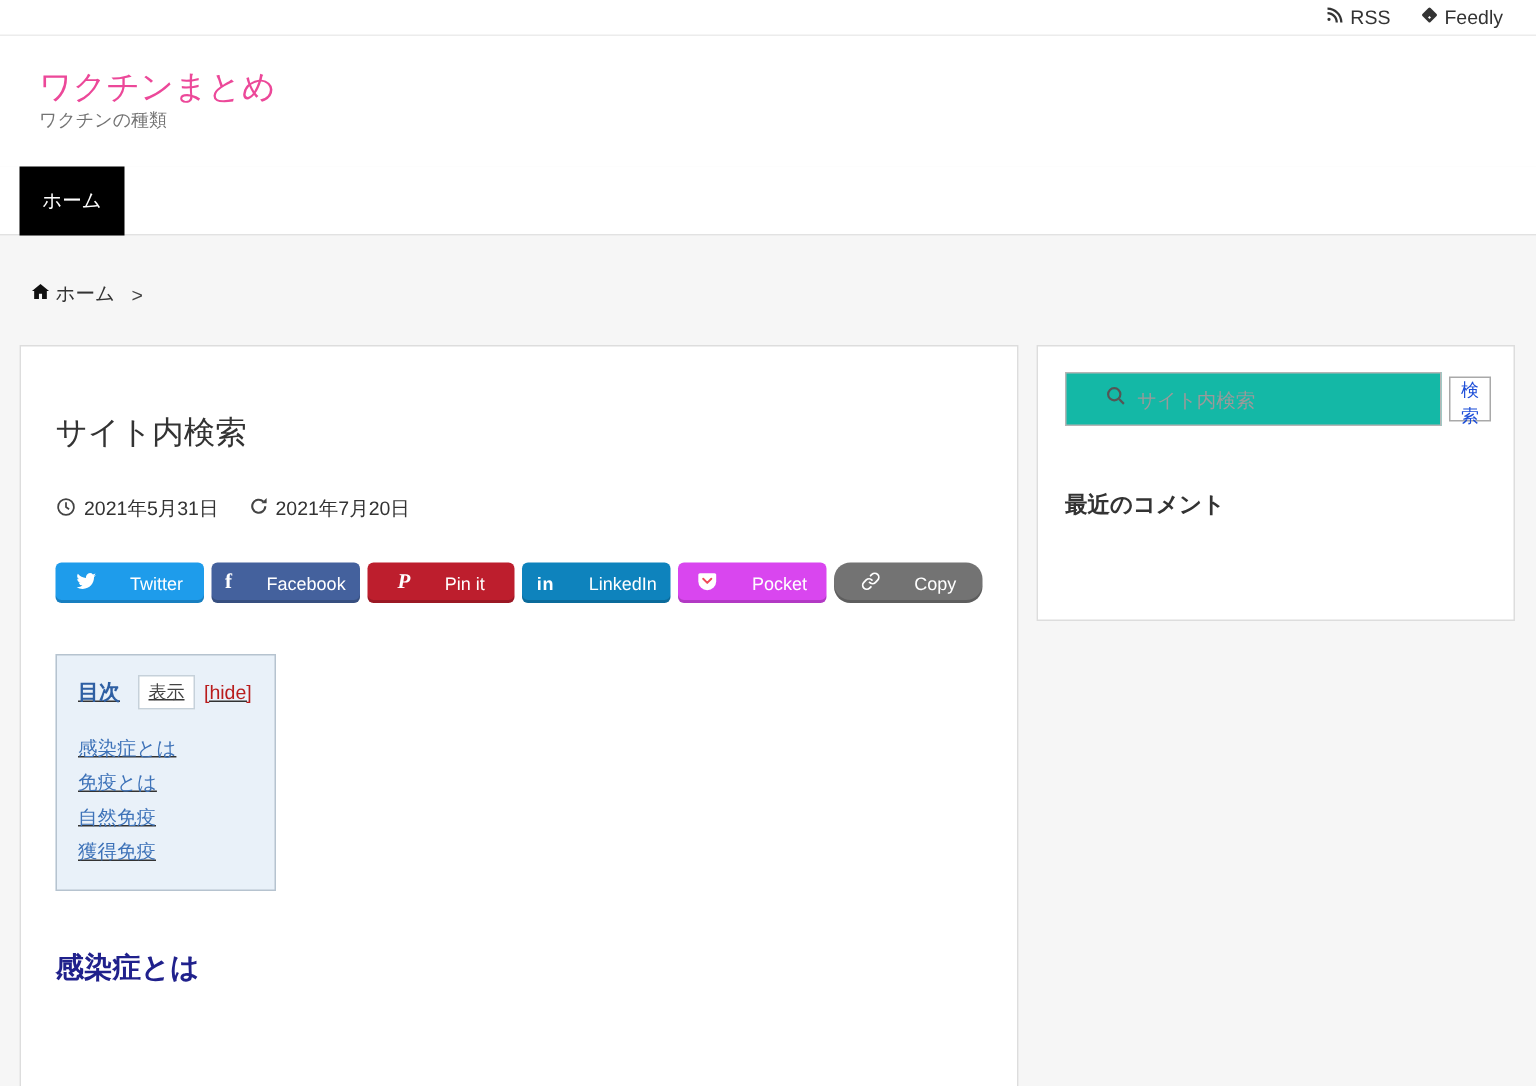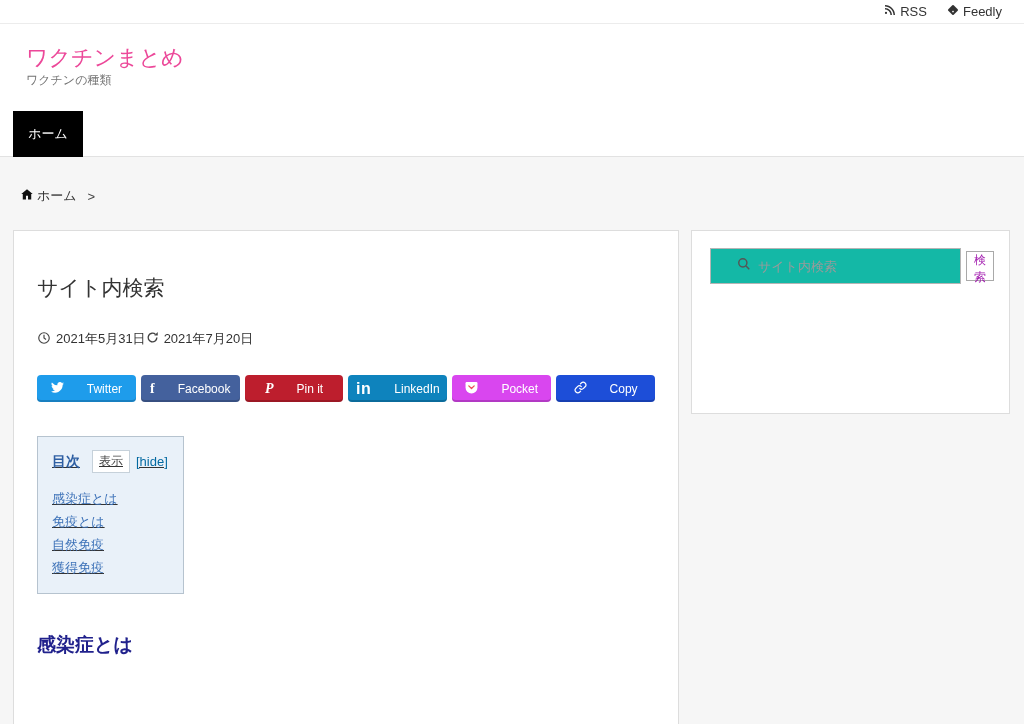--- a/index.html
+++ b/index.html
@@ -31,53 +31,53 @@
   .breadcrumb a { color:#333; display:flex; align-items:center; gap:3px; }
   .breadcrumb .sep { margin-left:6px; color:#444; }
 
   
   .content { display:flex; align-items:flex-start; gap:12px; padding:0 13px; margin-top:25px; }
   .main-card { width:666px; min-height:520px; background:#fff; border:1px solid #ddd; padding:23px; }
   .sidebar-card { width:319px; height:184px; background:#fff; border:1px solid #ddd; padding:17px 18px; }
 
   
   .article-title { margin-top:20px; font-size:21px; font-weight:500; color:#333; }
-  .article-meta { margin-top:28px; display:flex; align-items:center; font-size:13px; color:#333; }
+  .article-meta { margin-top:28px; display:flex; align-items:center; gap:20px; font-size:13px; color:#333; }
   .meta-item { display:flex; align-items:center; gap:5px; }
 
   .share-row { margin-top:27px; display:flex; gap:5px; }
   .share-btn { flex:1; height:27px; border:none; border-radius:4px; color:#fff; font-size:12px;
     display:flex; align-items:center; justify-content:center; gap:23px; cursor:pointer;
     box-shadow: inset 0 -2px 0 rgba(0,0,0,0.18); }
   .fb-glyph { font-family:"Liberation Serif",serif; font-weight:bold; font-size:14px; }
   .pin-glyph { font-family:"Liberation Serif",serif; font-weight:bold; font-size:14px; font-style:italic; }
-  .in-glyph { font-weight:bold; font-size:16px; letter-spacing:0.5px; }
+  .in-glyph { font-weight:bold; font-size:12px; letter-spacing:0.5px; }
 
   
   .toc-box { display:inline-block; margin-top:34px; background:#e9f1f9; border:1px solid #b6c3cf;
     padding:13px 15px 14px 14px;text-decoration:underline; }
   .toc-header { display:flex; align-items:center; font-size:14px; }
   .toc-title { color:#2e5fa3; font-weight:bold; }
   .toc-show { margin-left:12px; background:#fff; border:1px solid #c6d1da; padding:2px 6px;
     font-size:12px; color:#444; cursor:pointer; }
-  .toc-hide { margin-left:6px; color:#0369a1; font-size:13px; cursor:pointer; }
+  .toc-hide { margin-left:6px; color:#b91c1c; font-size:13px; cursor:pointer; }
   .toc-list { margin-top:14px; }
   .toc-link { display:block; color:#3d72b8; font-size:13px; line-height:23px; cursor:pointer; }
 
   .section-heading { margin-top:38px; font-size:19px; font-weight:bold; color:#20218c; }
 
   
   .search-row { display:flex; align-items:center; gap:5px; }
   .search-wrap { flex:1; height:36px; background:#14b8a6; border:1px solid #b5b5b5;
     display:flex; align-items:center; gap:7px; padding:0 26px; }
   .search-wrap input { border:none; outline:none; flex:1; font-size:13px; color:#333;
     font-family:inherit; background:transparent; }
   .search-wrap input::placeholder { color:#9a9a9a; }
   .search-btn { height:30px; background:#fff; border:1px solid #a9a9a9; font-size:12px;
-    color:#a21caf; padding:0 7px; cursor:pointer; font-family:inherit; }
+    color:#1d4ed8; padding:0 7px; cursor:pointer; font-family:inherit; }
   .sidebar-heading { margin-top:43px; font-size:15px; font-weight:bold; color:#333; }
 </style>
 </head>
 <body>
 
 <div class="topbar">
   <a class="topbar-link">
     <span><svg width="12" height="12" viewBox="0 0 24 24">
           <path fill="#333" d="M6.18 17.82a2.18 2.18 0 1 1-4.36 0 2.18 2.18 0 0 1 4.36 0zM2 8.13v3.03c5.98 0 10.84 4.86 10.84 10.84h3.03C15.87 14.34 9.66 8.13 2 8.13zM2 2v3.03C11.39 5.03 18.97 12.61 18.97 22H22C22 10.95 13.05 2 2 2z"></path>
         </svg></span>
@@ -152,21 +152,21 @@
         <span class="in-glyph">in</span>
         <span>LinkedIn</span>
       </button>
       <button class="share-btn" style="background-color: #d946ef; align-items: center;">
         <span><svg width="13" height="13" viewBox="0 0 24 24">
               <path fill="#fff" d="M3 2h18a2 2 0 0 1 2 2v8a11 11 0 0 1-22 0V4a2 2 0 0 1 2-2z"></path>
               <path d="M7 9l5 5 5-5" fill="none" stroke="#ef4b59" stroke-width="2.4" stroke-linecap="round" stroke-linejoin="round"></path>
             </svg></span>
         <span>Pocket</span>
       </button>
-      <button class="share-btn" style="background-color: #1d4ed8;">
+      <button class="share-btn" style="background-color: #737373; border-radius: 11px;">
         <span><svg width="13" height="13" viewBox="0 0 24 24" fill="none" stroke="#fff" stroke-width="2.2" stroke-linecap="round">
               <path d="M10.5 13.5a5 5 0 0 0 7.07.07l2.9-2.9a5 5 0 0 0-7.07-7.07l-1.6 1.6"></path>
               <path d="M13.5 10.5a5 5 0 0 0-7.07-.07l-2.9 2.9a5 5 0 0 0 7.07 7.07l1.6-1.6"></path>
             </svg></span>
         <span>Copy</span>
       </button>
     </div>
 
     <div class="toc-box">
       <div class="toc-header">
@@ -191,15 +191,16 @@
     <div class="search-row">
       <div class="search-wrap">
         <span><svg width="14" height="14" viewBox="0 0 24 24" fill="none" stroke="#555" stroke-width="2.5">
               <circle cx="10" cy="10" r="7"></circle>
               <path d="M15.5 15.5L21 21"></path>
             </svg></span>
         <input type="text" placeholder="サイト内検索" style="">
       </div>
       <button class="search-btn">検索</button>
     </div>
+    <div class="sidebar-heading">最近のコメント</div>
   </div>
 
 </div>
 
 </body></html>

